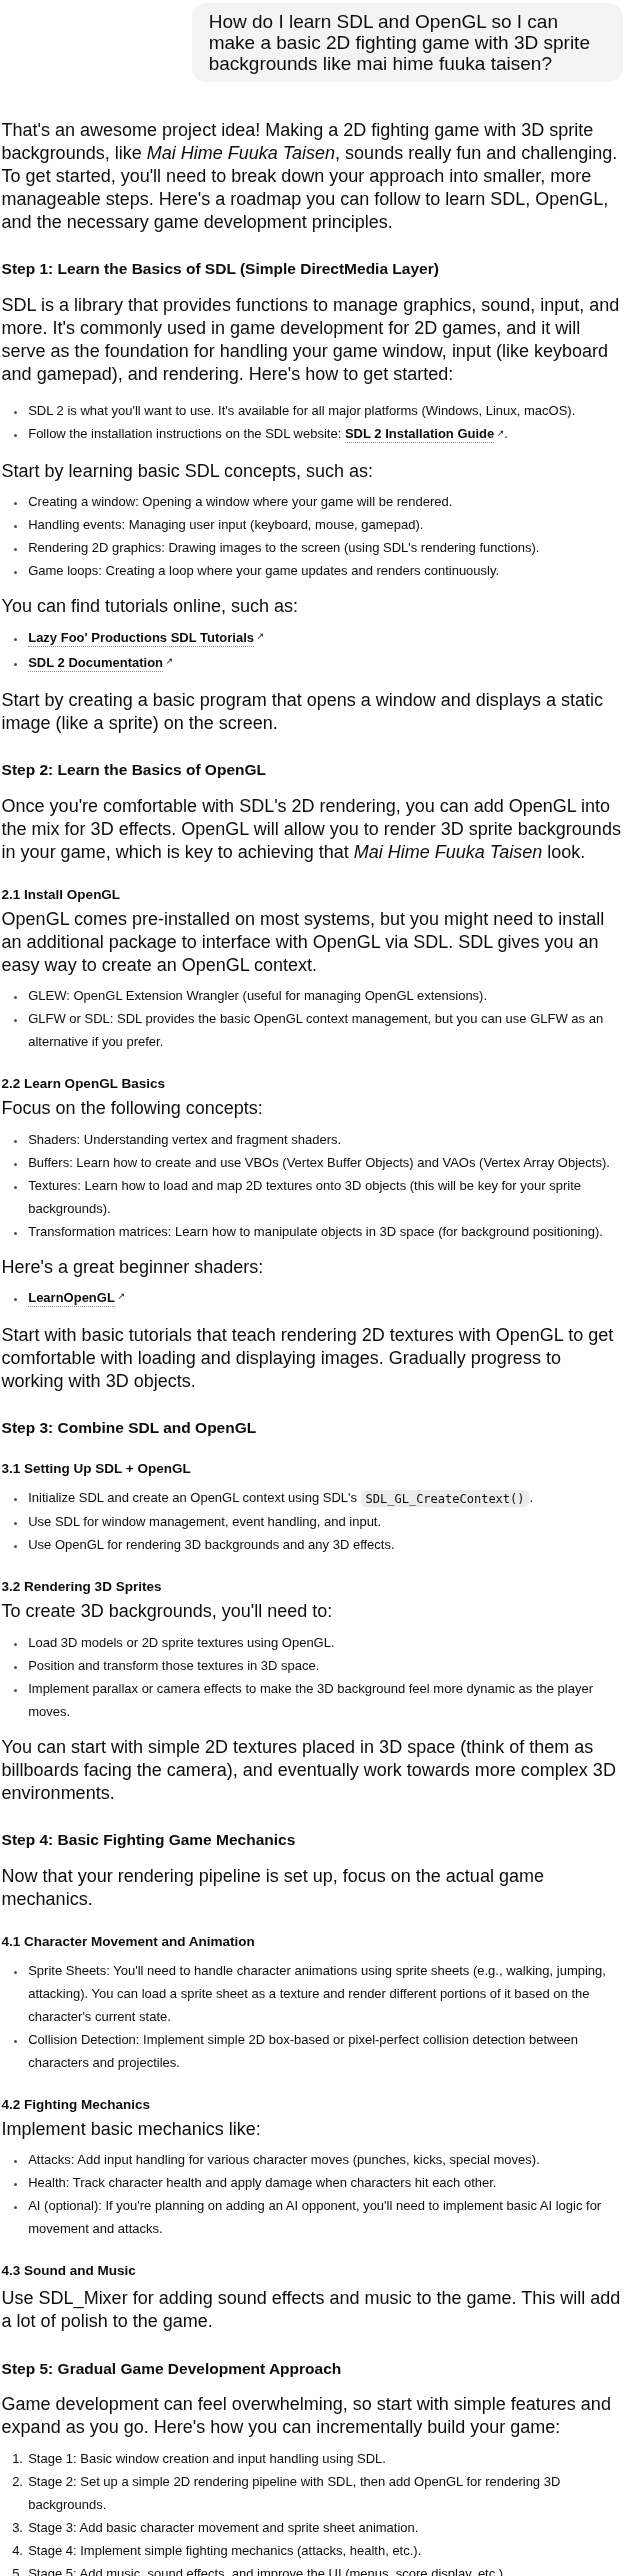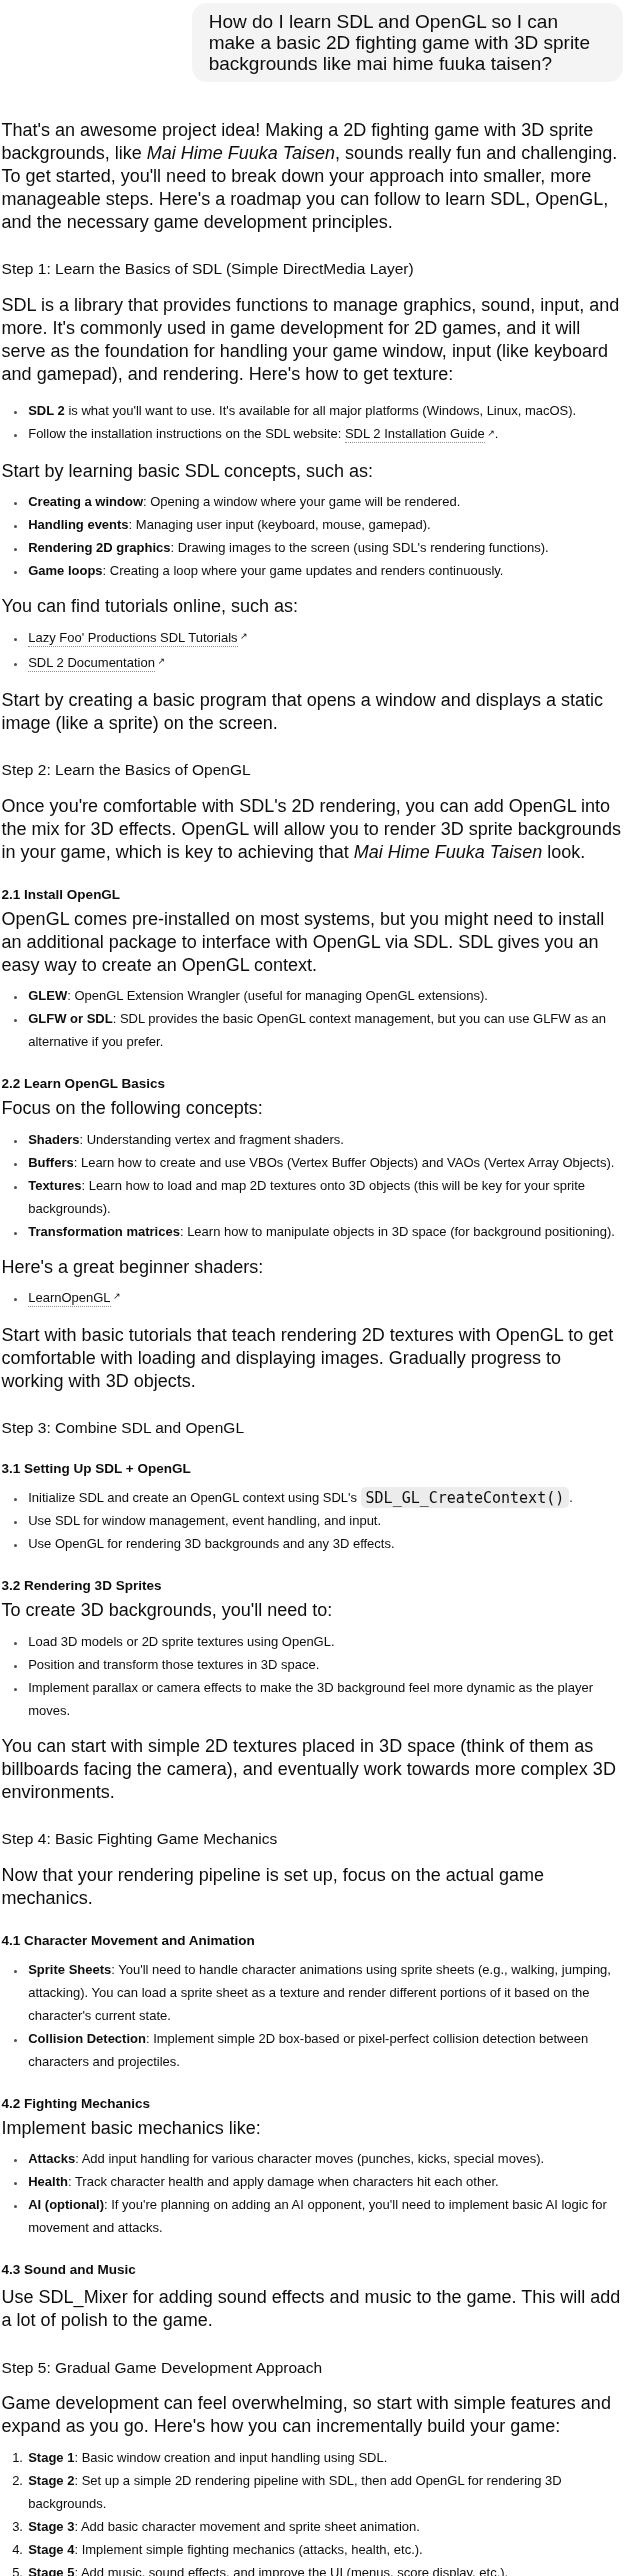--- a/index.html
+++ b/index.html
@@ -7,57 +7,57 @@
   .chat { width:628px; box-sizing:border-box; padding:0 4.9px 11.5px 1.6px; }
 
   .user-row { display:flex; justify-content:flex-end; padding-top:2.5px; margin-bottom:37px; }
   .bubble {
     background:#f4f4f4; border-radius:14.7px; padding:8.2px 16.4px;
     max-width:398px; font-size:19px; line-height:21px; color:#0d0d0d;
   }
 
   .p { font-size:18px; line-height:23px; margin:0 0 13px; }
   .p.tight { margin-bottom:0; }
-  h2.step { font-size:15.5px; line-height:21px; font-weight:normal; margin:24.5px 0 14.7px; }
+  h2.step { font-size:15.5px; line-height:21px; font-weight:bold; margin:24.5px 0 14.7px; }
   h3.sub { font-size:13.5px; line-height:21px; font-weight:bold; margin:19.6px 0 3.3px; }
   h3.sub.gap { margin-bottom:6.5px; }
 
   ul.list, ol.list { margin:7.4px 0 13px; padding-left:25px; font-size:13px; line-height:23px; }
   ul.list { list-style:disc; }
   ol.list { list-style:decimal; }
   ul.list li, ol.list li { padding-left:1.6px; }
   ul.list li::marker, ul.nested li::marker { color:#4d4d4d; font-size:10.6px; }
 
-  b { font-weight:bold; }
+  b { font-weight:normal; }
   em { font-style:italic; }
 
   a.lnk { color:inherit; text-decoration:none; cursor:pointer; }
-  .lnk-t { border-bottom:1.2px dotted #8f8f8f; padding-bottom:0.8px; }
+  .lnk-t { border-bottom:1.2px dotted #8f8f8f; padding-bottom:0.8px;font-weight:bold; }
   .arr { font-size:9px; margin-left:2.5px; color:#0d0d0d; position:relative; top:-2.5px; display:inline-block; }
 
   code.inline {
-    font-family:"DejaVu Sans Mono", monospace; font-size:15px;
+    font-family:"DejaVu Sans Mono", monospace; font-size:12px;
     background:#ececec; border-radius:4.9px; padding:1.6px 4.9px; white-space:nowrap;
   }
 </style>
 </head>
 <body>
 
 <div class="chat">
 
   <div class="user-row">
     <div class="bubble">How do I learn SDL and OpenGL so I can make a basic 2D fighting game with 3D sprite backgrounds like mai hime fuuka taisen?</div>
   </div>
 
   <div>
 
     <p class="p"><span>That's an awesome project idea! Making a 2D fighting game with 3D sprite backgrounds, like </span><em>Mai Hime Fuuka Taisen</em><span>, sounds really fun and challenging. To get started, you'll need to break down your approach into smaller, more manageable steps. Here's a roadmap you can follow to learn SDL, OpenGL, and the necessary game development principles.</span></p>
 
     <h2 class="step">Step 1: Learn the Basics of SDL (Simple DirectMedia Layer)</h2>
-    <p class="p">SDL is a library that provides functions to manage graphics, sound, input, and more. It's commonly used in game development for 2D games, and it will serve as the foundation for handling your game window, input (like keyboard and gamepad), and rendering. Here's how to get texture:</p>
+    <p class="p">SDL is a library that provides functions to manage graphics, sound, input, and more. It's commonly used in game development for 2D games, and it will serve as the foundation for handling your game window, input (like keyboard and gamepad), and rendering. Here's how to get started:</p>
 
     <ul class="list">
       <li><b>SDL 2</b><span> is what you'll want to use. It's available for all major platforms (Windows, Linux, macOS).</span></li>
       <li><span>Follow the installation instructions on the SDL website: </span><a class="lnk"><span class="lnk-t">SDL 2 Installation Guide</span><span class="arr">↗</span></a><span>.</span></li>
     </ul>
 
     <p class="p tight">Start by learning basic SDL concepts, such as:</p>
     <ul class="list">
       <li><b>Creating a window</b><span>: Opening a window where your game will be rendered.</span></li>
       <li><b>Handling events</b><span>: Managing user input (keyboard, mouse, gamepad).</span></li>

